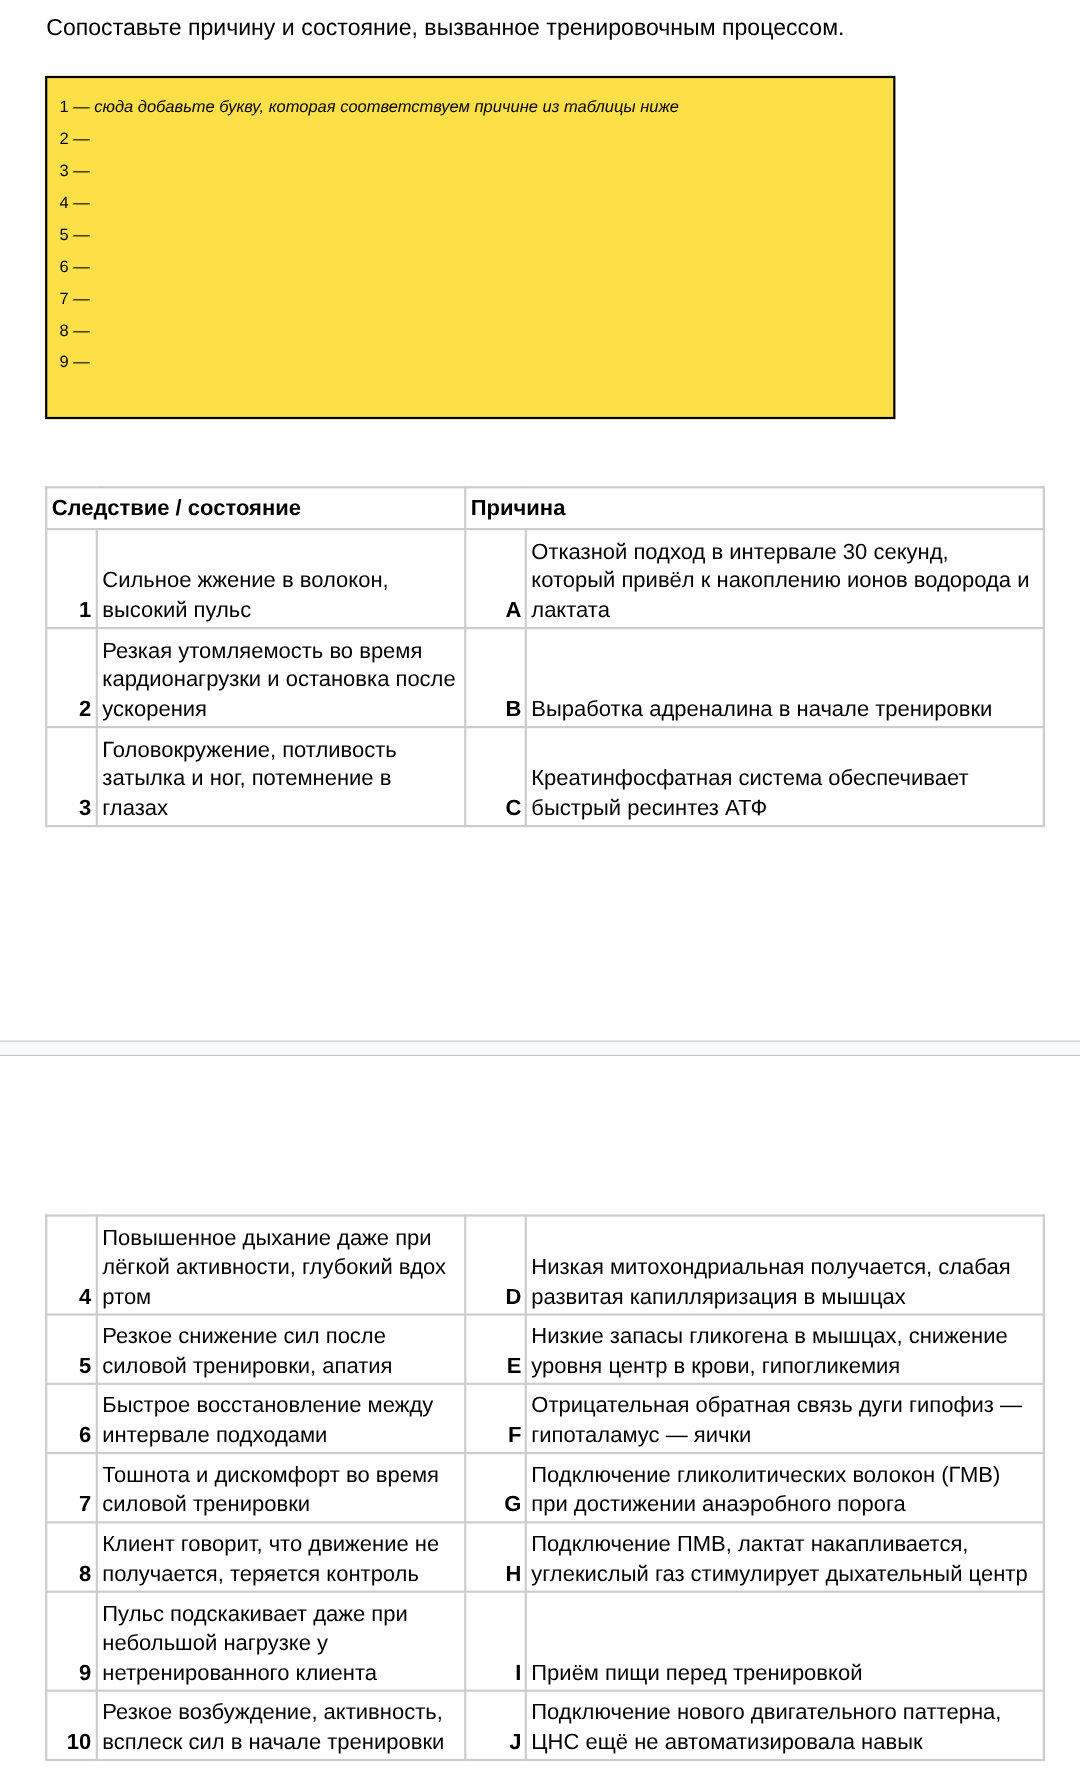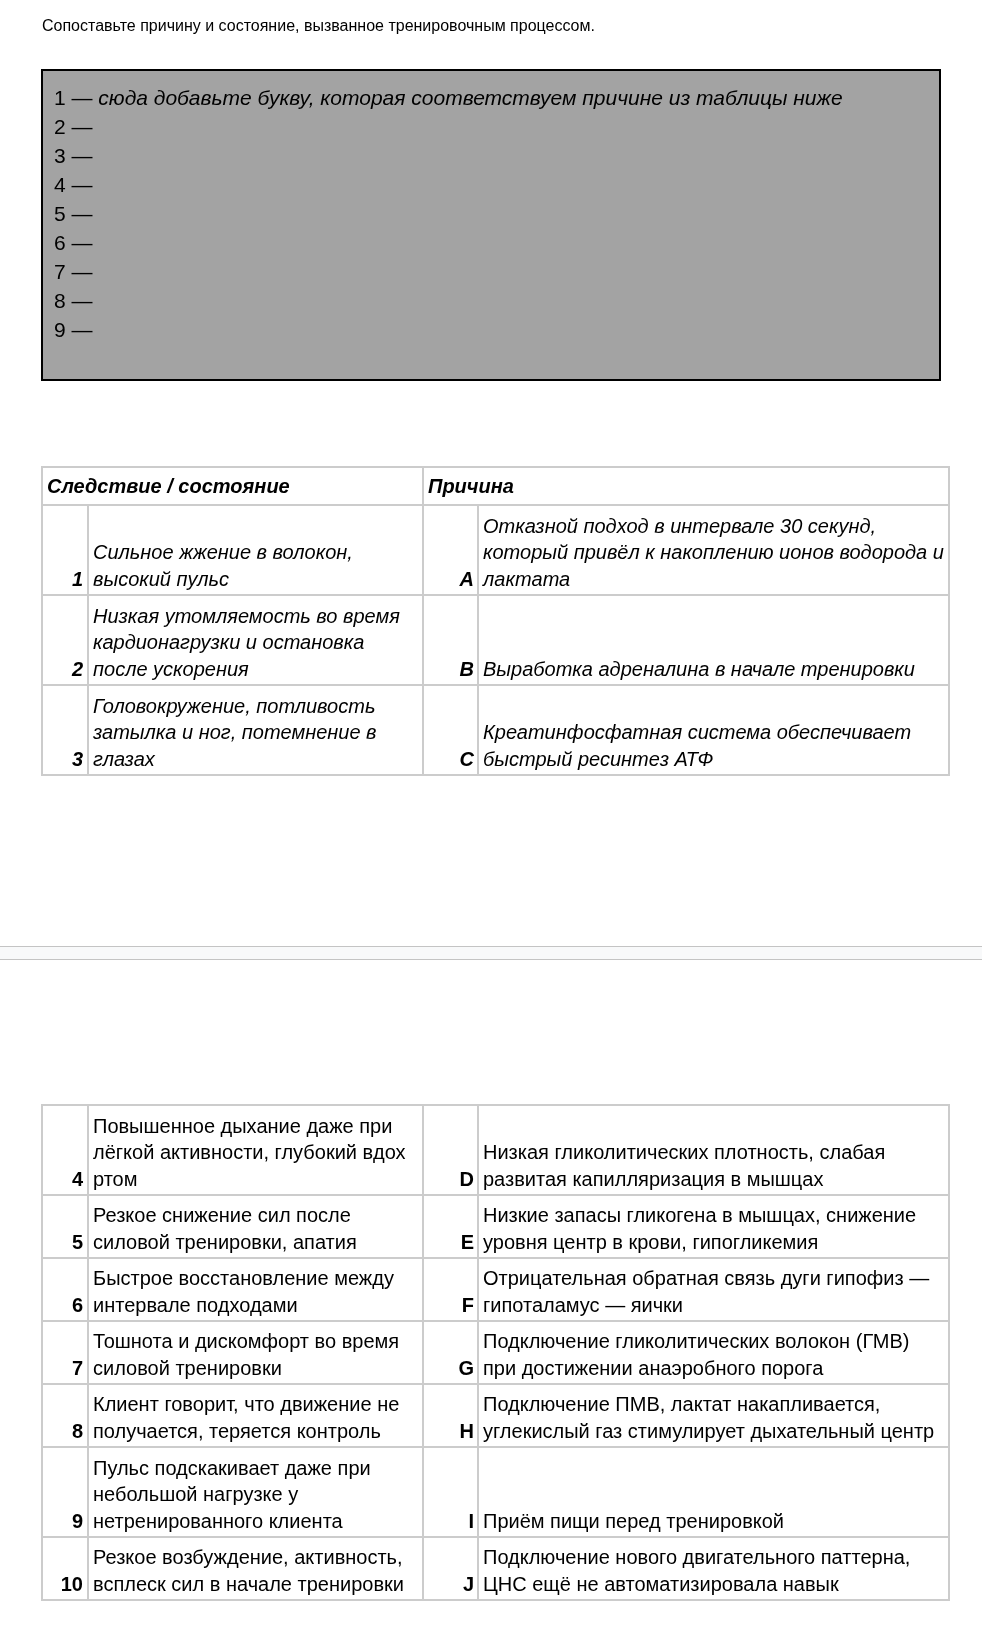--- a/index.html
+++ b/index.html
@@ -1,31 +1,31 @@
 <!DOCTYPE html>
 <html><head>
 <meta charset="utf-8">
 <style>
   html, body { margin: 0; padding: 0; background: #ffffff; }
   body { width: 982px; height: 1625px; position: relative; overflow: hidden;
          font-family: "Liberation Sans", sans-serif; color: #000; }
-  .title { position: absolute; left: 42px; top: 12px; font-size: 16px; line-height: 28px; }
-  .answer-box { position: absolute; left: 41px; top: 69px; width: 900px; height: 312px;
-                background: #a3a3a3; border: 2px solid #000; box-sizing: border-box;
-                padding: 12px 10px 0 11px; font-size: 21px; }
+  .title { position: absolute; left: 42px; top: 12px; font-size: 21px; line-height: 28px; }
+  .answer-box { position: absolute; left: 41px; top: 69px; width: 773px; height: 312px;
+                background: #fde047; border: 2px solid #000; box-sizing: border-box;
+                padding: 12px 10px 0 11px; font-size: 15px; }
   .answer-line { height: 29px; line-height: 29px; white-space: nowrap; }
   .answer-line .hint { font-style: italic; }
   table.match { position: absolute; left: 41px; border-collapse: collapse; font-size: 20px; line-height: 26.5px; }
   table.match td { border: 2px solid #cccccc; vertical-align: bottom; padding: 2px 4px; }
   table.match td.hdr { font-weight: bold; vertical-align: middle; height: 32px; padding: 2px 4px; }
   td.num { width: 36px; text-align: right; font-weight: bold; padding-right: 4px !important; }
   td.eff { width: 325px; }
   td.let { width: 46px; text-align: right; font-weight: bold; padding-right: 3px !important; }
   td.cause { width: 461px; }
-  #t1 { top: 466px; font-style: italic; }
+  #t1 { top: 442px; }
   #t2 { top: 1104px; }
   .sep { position: absolute; left: 0; top: 946px; width: 982px; height: 12px;
          background: #f8f9fa; border-top: 1px solid #c4c4c4; border-bottom: 1px solid #c4c4c4; }
 </style>
 </head>
 <body>
 
 <div class="title">Сопоставьте причину и состояние, вызванное тренировочным процессом.</div>
 
 <div class="answer-box">
@@ -47,42 +47,42 @@
     <td class="hdr" colspan="2">Причина</td>
   </tr>
   <tr style="height:90px">
     <td class="num">1</td>
     <td class="eff">Сильное жжение в волокон, высокий пульс</td>
     <td class="let">A</td>
     <td class="cause">Отказной подход в интервале 30 секунд, который привёл к накоплению ионов водорода и лактата</td>
   </tr>
   <tr style="height:90px">
     <td class="num">2</td>
-    <td class="eff">Низкая утомляемость во время кардионагрузки и остановка после ускорения</td>
+    <td class="eff">Резкая утомляемость во время кардионагрузки и остановка после ускорения</td>
     <td class="let">B</td>
     <td class="cause">Выработка адреналина в начале тренировки</td>
   </tr>
   <tr style="height:90px">
     <td class="num">3</td>
     <td class="eff">Головокружение, потливость затылка и ног, потемнение в глазах</td>
     <td class="let">C</td>
     <td class="cause">Креатинфосфатная система обеспечивает быстрый ресинтез АТФ</td>
   </tr>
 </tbody>
   </table>
 
 <div class="sep"></div>
 
 <table class="match" id="t2">
   <tbody>
       <tr style="height:90px">
     <td class="num">4</td>
     <td class="eff">Повышенное дыхание даже при лёгкой активности, глубокий вдох ртом</td>
     <td class="let">D</td>
-    <td class="cause">Низкая гликолитических плотность, слабая развитая капилляризация в мышцах</td>
+    <td class="cause">Низкая митохондриальная получается, слабая развитая капилляризация в мышцах</td>
   </tr>
   <tr style="height:63px">
     <td class="num">5</td>
     <td class="eff">Резкое снижение сил после силовой тренировки, апатия</td>
     <td class="let">E</td>
     <td class="cause">Низкие запасы гликогена в мышцах, снижение уровня центр в крови, гипогликемия</td>
   </tr>
   <tr style="height:63px">
     <td class="num">6</td>
     <td class="eff">Быстрое восстановление между интервале подходами</td>

